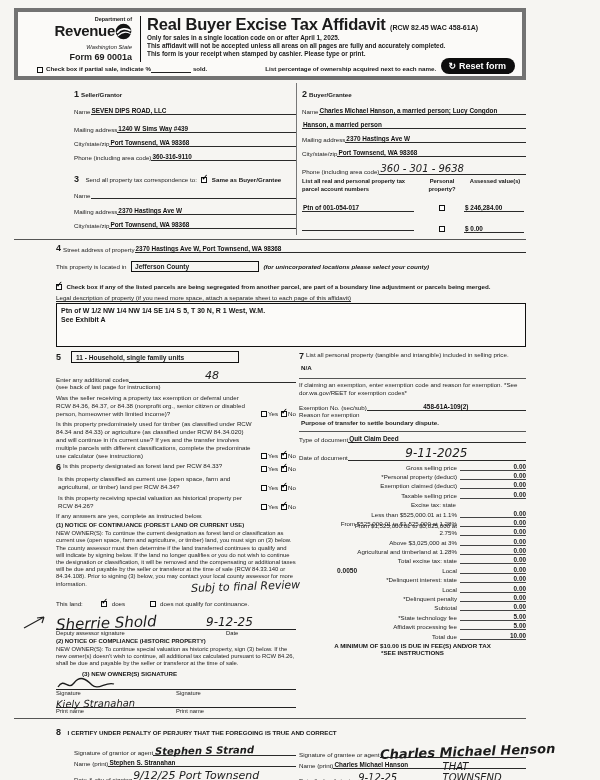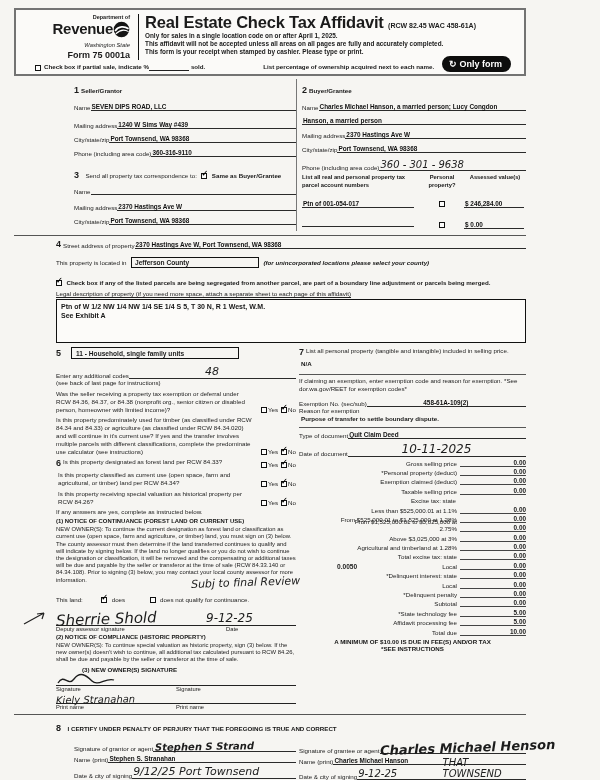--- a/index.html
+++ b/index.html
@@ -13,21 +13,21 @@
   .tb  { font-size:6.2px; line-height:7.8px; font-weight:bold; color:#161616; }
   .it  { font-style:italic; }
   .secn{ font-weight:bold; font-size:9px; margin-right:2px; }
   .fill{ border-bottom:1px solid #2a2a2a; font-weight:bold; font-size:6.4px; color:#111; padding:0 2px 0 1px; display:inline-block; }
   .lab { font-size:6.2px; color:#222; }
   .hand{ font-family:"DejaVu Sans", cursive; font-style:italic; color:#1c1c1c; }
   .cb  { display:inline-block; width:6px; height:6px; border:1px solid #111; vertical-align:-1px; position:relative; background:#fdfdfc; }
   .cb .mark { position:absolute; top:-4px; left:-1px; font-size:8px; font-weight:bold; color:#000; line-height:8px; font-style:normal; }
 
   
-  .hdr { border:2px solid #737373; background:#fbfaf8; display:flex; flex-wrap:wrap; padding:4px 11px 2px 5px; position:relative; }
+  .hdr { border:4px solid #737373; background:#fbfaf8; display:flex; flex-wrap:wrap; padding:4px 5px 2px 5px; position:relative; }
   .hdr-logo { width:118px; text-align:right; padding-right:8px; border-right:1.5px solid #111; }
   .dept { font-size:5.5px; font-weight:bold; }
   .agency { font-size:15px; font-weight:bold; letter-spacing:-0.3px; line-height:14px; display:inline-block; }
   .logo-circ { display:inline-block; vertical-align:-4px; }
   .wstate { font-size:5.8px; font-style:italic; }
   .formno { font-size:9px; font-weight:bold; margin-top:2px; }
   .hdr-main { flex:1; padding-left:6px; position:relative; }
   .title { font-size:16.5px; font-weight:bold; letter-spacing:-0.2px; line-height:16px; display:inline; }
   .title-rcw { font-size:7px; font-weight:bold; }
   .hnote { font-size:6.4px; font-weight:bold; line-height:8px; color:#1a1a1a; }
@@ -92,33 +92,33 @@
     <div class="hdr-logo">
       <div class="dept">Department of</div>
       <div>
         <span class="agency">Revenue</span><span class="logo-circ"><svg width="17" height="17" viewBox="0 0 24 24">
                 <circle cx="12" cy="12" r="11" fill="#141414"></circle>
                 <path d="M3 14 C8 7,16 7,22 11" stroke="#fff" stroke-width="2.4" fill="none"></path>
                 <path d="M4 18 C10 12,17 12,22 15" stroke="#fff" stroke-width="1.6" fill="none"></path>
               </svg></span>
       </div>
       <div class="wstate">Washington State</div>
-      <div class="formno">Form 75 0001a</div>
+      <div class="formno">Form 69 0001a</div>
     </div>
     <div class="hdr-main">
       <div>
-        <span class="title">Real Estate Check Tax Affidavit</span>
+        <span class="title">Real Buyer Excise Tax Affidavit</span>
         <span class="title-rcw">(RCW 82.45 WAC 458-61A)</span>
       </div>
       <div class="hnote">Only for sales in a single location code on or after April 1, 2025.</div>
       <div class="hnote">This affidavit will not be accepted unless all areas on all pages are fully and accurately completed.</div>
       <div class="hnote">This form is your receipt when stamped by cashier. Please type or print.</div>
       <button class="reset-btn">
         <span class="reset-ic">↻</span>
-        <span>Only form</span>
+        <span>Reset form</span>
       </button>
     </div>
     <div class="hdr-strip">
       <span class="cb"></span>
       <span class="tb" style="margin-left:3px">Check box if partial sale, indicate %</span>
       <span class="blankpct"></span>
       <span class="tb" style="margin-left:2px">sold.</span>
       <span class="tb" style="margin-left:58px">List percentage of ownership acquired next to each name.</span>
     </div>
   </div>
@@ -337,21 +337,21 @@
         <div class="tb" style="margin:1px 0 4px 2px">Purpose of transfer to settle boundary dispute.</div>
       </div>
 
       <div style="border-top:1px solid #555;padding-top:3px">
         <div class="frow" style="margin-top:0">
           <span class="lab">Type of document</span>
           <span class="fill">Quit Claim Deed</span>
         </div>
         <div class="frow" style="height:12px">
           <span class="lab">Date of document</span>
-          <span class="fill hand" style="font-size:12px;font-weight:normal;text-align:center">10-11-2025</span>
+          <span class="fill hand" style="font-size:12px;font-weight:normal;text-align:center">9-11-2025</span>
         </div>
       </div>
 
       <div>
 
           <div class="mrow">
             <span class="mlabel">Gross selling price</span>
             <span class="mfill"></span>
             <span class="mval">0.00</span>
           </div>

